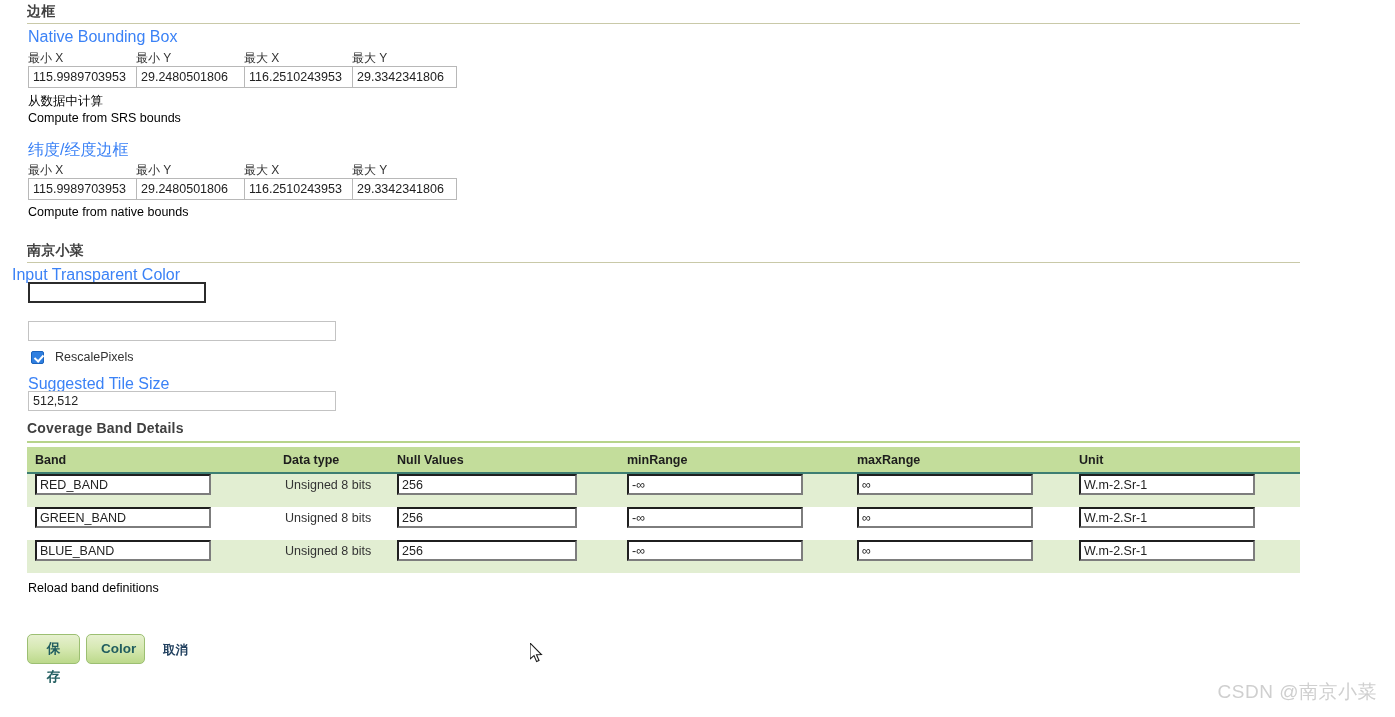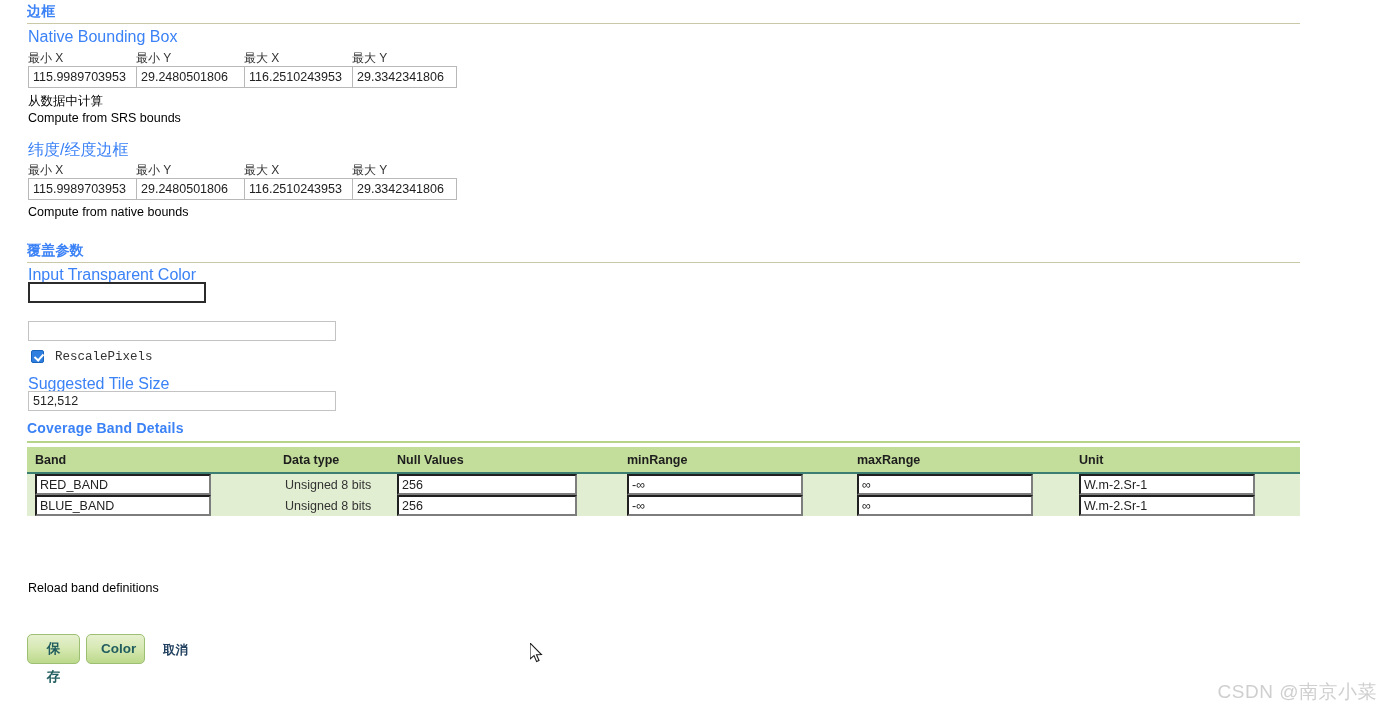--- a/index.html
+++ b/index.html
@@ -23,21 +23,21 @@
     left: 0; top: 0;
     width: 1395px;
     height: 717px;
   }
 
   
   .section-head {
     position: absolute;
     font-weight: bold;
     font-size: 14px;
-    color: #3b82f6;
+    color: #404040;
     letter-spacing: 0.2px;
     white-space: nowrap;
   }
   .section-rule {
     position: absolute;
     height: 1px;
     background: #c9c9a8;
     left: 27px;
     width: 1273px;
   }
@@ -107,22 +107,21 @@
     border: 2px solid #2b2b2b;
   }
   .tin.plain {
     border: 1px solid #c3c3c3;
   }
 
   
   .cbwrap {
     position: absolute;
     display: flex;
-    align-items: flex-start;
-    font-family: Liberation Mono, monospace;
+    align-items: flex-end;
   }
   .cbox {
     width: 13px;
     height: 13px;
     border-radius: 2px;
     background: #2f7fe0;
     border: 1px solid #1a63bd;
     position: relative;
     display: inline-block;
     cursor: pointer;
@@ -159,21 +158,21 @@
     font-weight: bold;
     text-align: left;
     height: 26px;
     padding: 0 0 0 8px;
     border-bottom: 2px solid #3d7e72;
     vertical-align: middle;
     white-space: nowrap;
   }
   .band-table td {
     height: 14px;
-    padding: 0 0 0 8px;
+    padding: 0 0 12px 8px;
     vertical-align: middle;
     font-size: 12.5px;
     color: #222;
     border: none;
     margin-top: 32px;
   }
   .band-table tr.odd td { background: #e2eed2; }
   .band-table tr.even td { background: #ffffff; }
   .band-table td.dtype { padding-left: 10px; color: #333; }
 
@@ -280,24 +279,24 @@
 
   <div class="bbox-row" style="left:28px; top:178px;">
     <input class="bbox-field" style="width: 108px;" value="115.9989703953">
     <input class="bbox-field" style="width: 108px;" value="29.2480501806">
     <input class="bbox-field" style="width: 108px;" value="116.2510243953">
     <input class="bbox-field" style="width: 105px;" value="29.3342341806">
   </div>
 
   <a class="link" style="left:28px; top:205px;">Compute from native bounds</a>
 
-  <div class="section-head" style="left:27px; top:242px;">覆盖参数</div>
+  <div class="section-head" style="left:27px; top:242px;">南京小菜</div>
   <div class="section-rule" style="top:262px;"></div>
 
-  <div class="lbl" style="left:28px; top:266px;">Input Transparent Color</div>
+  <div class="lbl" style="left:12px; top:266px;">Input Transparent Color</div>
   <input class="tin focusish" style="left: 28px; top: 282px; width: 178px; height: 21px;" value="">
 
   <div class="lbl" style="left:28px; top:319px;">ReadGridGeometry2D</div>
   <input class="tin plain" style="left: 28px; top: 321px; width: 308px; height: 20px;" value="">
 
   <div class="cbwrap" style="left:31px; top:350px;">
     <span class="cbox"></span>
     <span class="cblabel">RescalePixels</span>
   </div>
 
@@ -330,20 +329,38 @@
         <td>
           <input class="cell-in in-min" value="-∞" style="">
         </td>
         <td>
           <input class="cell-in in-max" value="∞" style="">
         </td>
         <td>
           <input class="cell-in in-unit" value="W.m-2.Sr-1" style="">
         </td>
       </tr>
+      <tr class="even">
+        <td>
+          <input class="cell-in in-band" value="GREEN_BAND" style="">
+        </td>
+        <td class="dtype">Unsigned 8 bits</td>
+        <td>
+          <input class="cell-in in-null" value="256" style="">
+        </td>
+        <td>
+          <input class="cell-in in-min" value="-∞" style="">
+        </td>
+        <td>
+          <input class="cell-in in-max" value="∞" style="">
+        </td>
+        <td>
+          <input class="cell-in in-unit" value="W.m-2.Sr-1" style="">
+        </td>
+      </tr>
       <tr class="odd">
         <td>
           <input class="cell-in in-band" value="BLUE_BAND" style="">
         </td>
         <td class="dtype">Unsigned 8 bits</td>
         <td>
           <input class="cell-in in-null" value="256" style="">
         </td>
         <td>
           <input class="cell-in in-min" value="-∞" style="">

